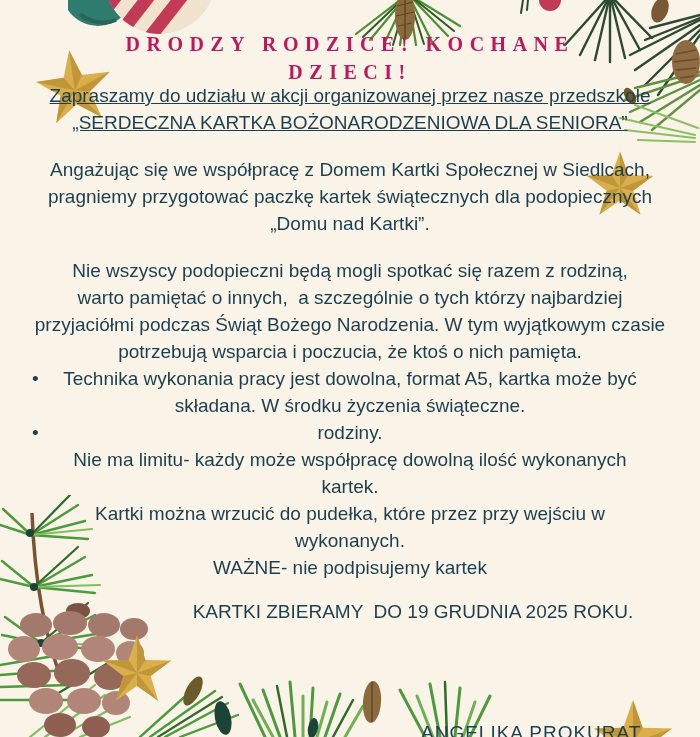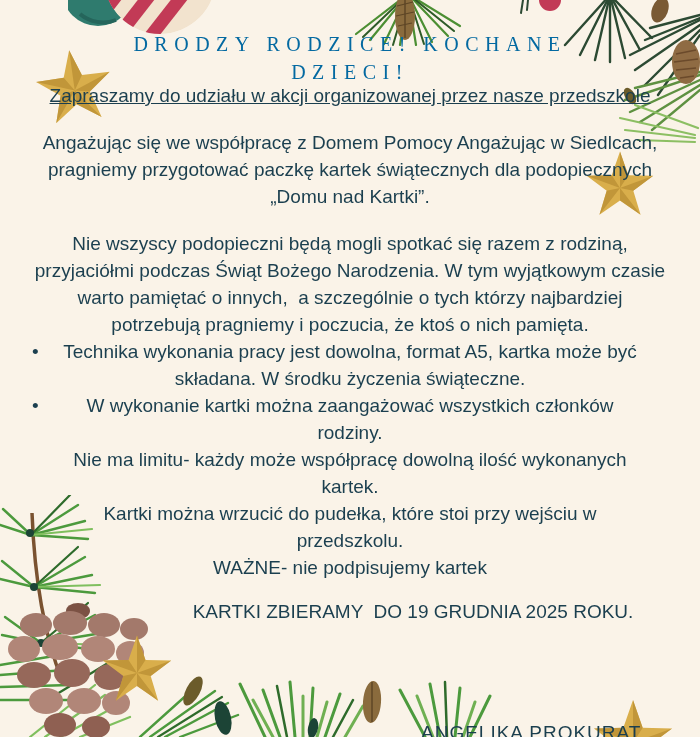--- a/index.html
+++ b/index.html
@@ -17,22 +17,22 @@
     box-sizing:border-box;
     text-align:center;
     color:#1B3F4F;
     font-size:19px;
     line-height:27px;
     z-index:10;
   }
   .line { white-space:pre-wrap; }
   .heading {
     font-family:"Liberation Serif", serif;
-    font-weight:400;
-    color:#0369a1;
+    font-weight:700;
+    color:#be185d;
     font-size:20px;
     line-height:28px;
     letter-spacing:6.5px;
   }
   .intro { margin-top:-4px;text-decoration:underline; }
   .gap { margin-top:20px; }
   .bullet-item { position:relative; }
   .bullet-dot {
     position:absolute; left:12px; top:0;
     font-size:19px; line-height:27px;
@@ -265,56 +265,56 @@
 
   <div class="text-col">
 
     <div class="heading">
       <div class="line">DRODZY RODZICE! KOCHANE</div>
       <div class="line">DZIECI!</div>
     </div>
 
     <div class="intro">
       <div class="line">Zapraszamy do udziału w akcji organizowanej przez nasze przedszkole</div>
+      <div class="line">„SERDECZNA KARTKA BOŻONARODZENIOWA DLA SENIORA”</div>
     </div>
 
     <div class="gap">
-      <div class="line">Angażując się we współpracę z Domem Pomocy Angażując w Siedlcach,</div>
+      <div class="line">Angażując się we współpracę z Domem Kartki Społecznej w Siedlcach,</div>
       <div class="line">pragniemy przygotować paczkę kartek świątecznych dla podopiecznych</div>
       <div class="line">„Domu nad Kartki”.</div>
     </div>
 
     <div class="gap">
       <div class="line">Nie wszyscy podopieczni będą mogli spotkać się razem z rodziną,</div>
+      <div class="line">warto pamiętać o innych,  a szczególnie o tych którzy najbardziej</div>
       <div class="line">przyjaciółmi podczas Świąt Bożego Narodzenia. W tym wyjątkowym czasie</div>
-      <div class="line">warto pamiętać o innych,  a szczególnie o tych którzy najbardziej</div>
-      <div class="line">potrzebują pragniemy i poczucia, że ktoś o nich pamięta.</div>
+      <div class="line">potrzebują wsparcia i poczucia, że ktoś o nich pamięta.</div>
     </div>
 
 
     <div class="bullet-item">
       <span class="bullet-dot">•</span>
       <div class="line">Technika wykonania pracy jest dowolna, format A5, kartka może być</div>
       <div class="line">składana. W środku życzenia świąteczne.</div>
     </div>
 
     <div class="bullet-item">
       <span class="bullet-dot">•</span>
-      <div class="line">W wykonanie kartki można zaangażować wszystkich członków</div>
       <div class="line">rodziny.</div>
     </div>
 
     <div>
       <div class="line">Nie ma limitu- każdy może współpracę dowolną ilość wykonanych</div>
       <div class="line">kartek.</div>
     </div>
 
     <div>
-      <div class="line">Kartki można wrzucić do pudełka, które stoi przy wejściu w</div>
-      <div class="line">przedszkolu.</div>
+      <div class="line">Kartki można wrzucić do pudełka, które przez przy wejściu w</div>
+      <div class="line">wykonanych.</div>
     </div>
 
     <div>
       <div class="line">WAŻNE- nie podpisujemy kartek</div>
     </div>
 
     <div class="deadline">
       <div class="line">KARTKI ZBIERAMY  DO 19 GRUDNIA 2025 ROKU.</div>
     </div>
 

